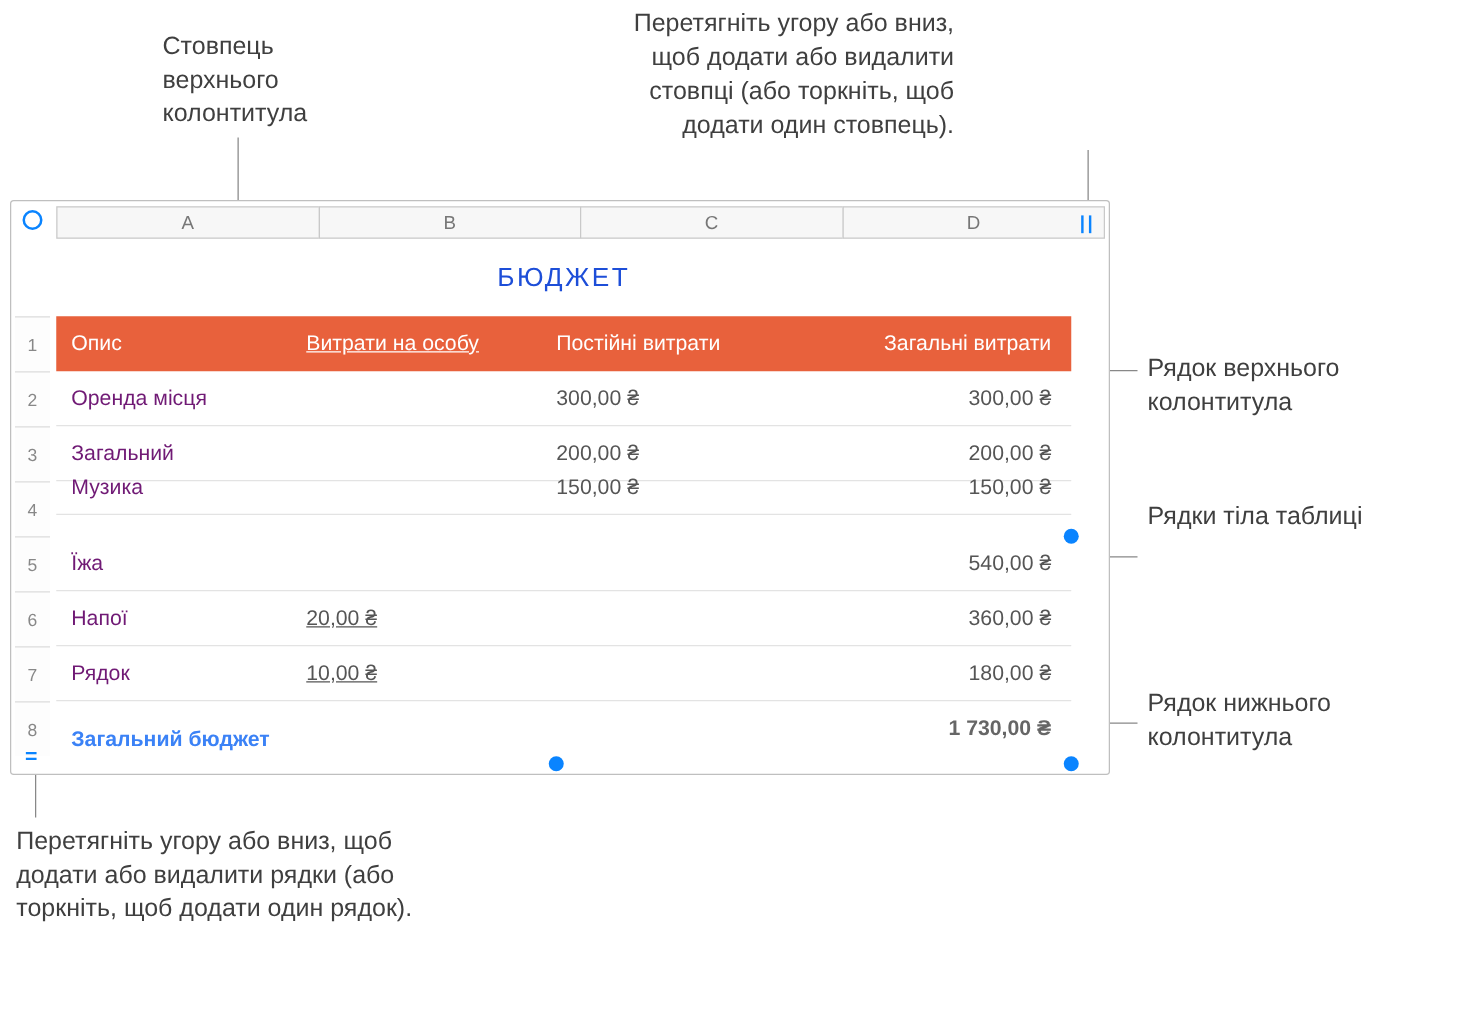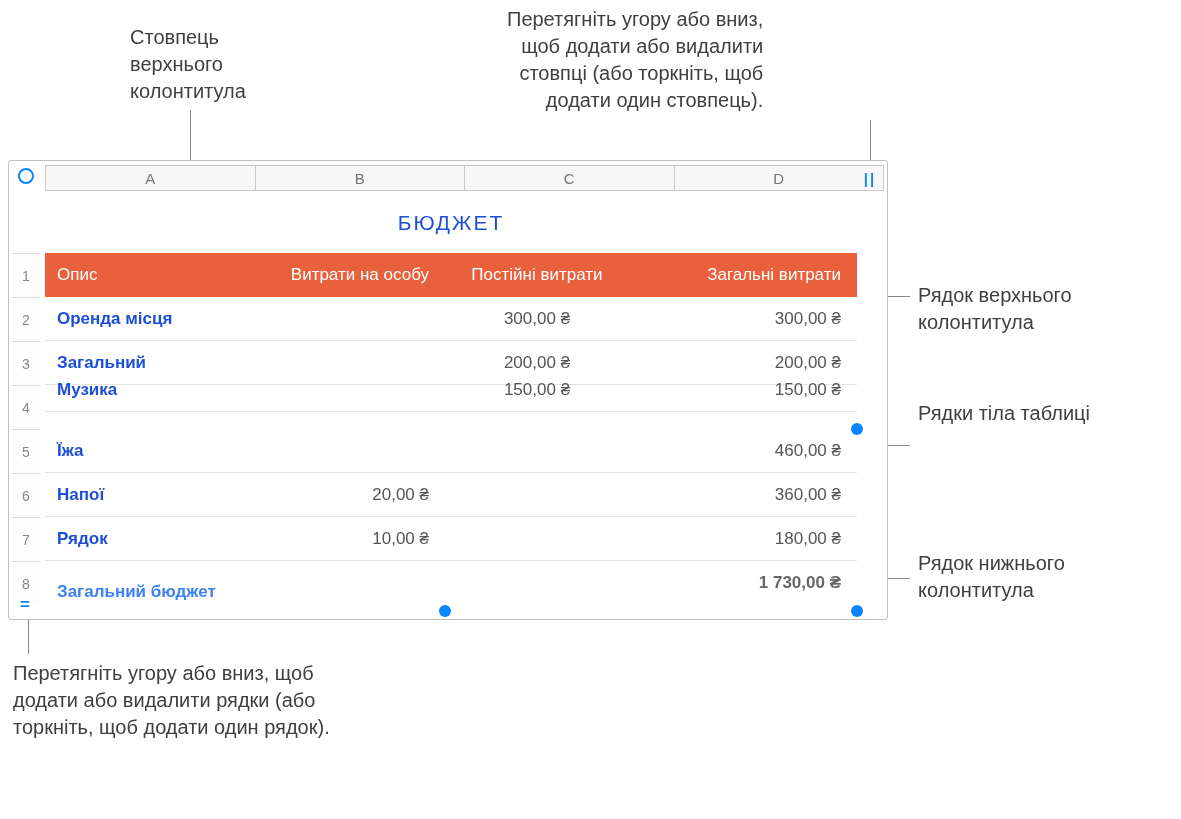--- a/index.html
+++ b/index.html
@@ -93,27 +93,27 @@
     position:absolute; left:36px; right:30px; top:42px; height:40px;
     text-align:center; font-size:21px; letter-spacing:2px; color:#1d4ed8;
     padding-top:8px;
   }
 
   .table-body {
     position:absolute; left:36px; right:30px; top:92px; bottom:30px;
   }
   .trow { position:absolute; left:0; right:0; height:44px; display:flex; align-items:center; }
   .trow .c1 { width:200px; padding-left:12px; text-align:left; }
-  .trow .c2 { width:200px; padding-right:16px; text-align:right; }
-  .trow .c3 { width:200px; padding-right:16px; text-align:center; }
+  .trow .c2 { width:200px; padding-right:16px; text-align:left;text-decoration:underline; }
+  .trow .c3 { width:200px; padding-right:16px; text-align:left; }
   .trow .c4 { flex:1;       padding-right:16px; text-align:right; }
 
   .header-row { background:#e8613c; color:#fff; font-size:17px; }
   .body-row   { font-size:17px; color:#555; border-bottom:1px solid #e3e3e3; }
-  .body-row .c1 { font-weight:700; color:#1d4ed8; }
+  .body-row .c1 { font-weight:400; color:#701a75; }
   .footer-row { font-size:17px; color:#666; font-weight:600; }
   .footer-row .c1 { color:#3b82f6;margin-top:17px; }
 
   .blue-dot {
     position:absolute; width:12px; height:12px; border-radius:50%;
     background:#0a84ff;
   }
 
   
 </style>
@@ -207,21 +207,21 @@
     </div>
     <div class="trow body-row" style="top:115px">
       <div class="c1">Музика</div>
       <div class="c2"></div>
       <div class="c3">150,00 ₴</div>
       <div class="c4">150,00 ₴</div>
     </div>
     <div class="trow body-row" style="top:176px">
       <div class="c1">Їжа</div>
       <div class="c3"></div>
-      <div class="c4">460,00 ₴</div>
+      <div class="c4">540,00 ₴</div>
     </div>
     <div class="trow body-row" style="top:220px">
       <div class="c1">Напої</div>
       <div class="c2">20,00 ₴</div>
       <div class="c3"></div>
       <div class="c4">360,00 ₴</div>
     </div>
     <div class="trow body-row" style="top:264px">
       <div class="c1">Рядок</div>
       <div class="c2">10,00 ₴</div>

